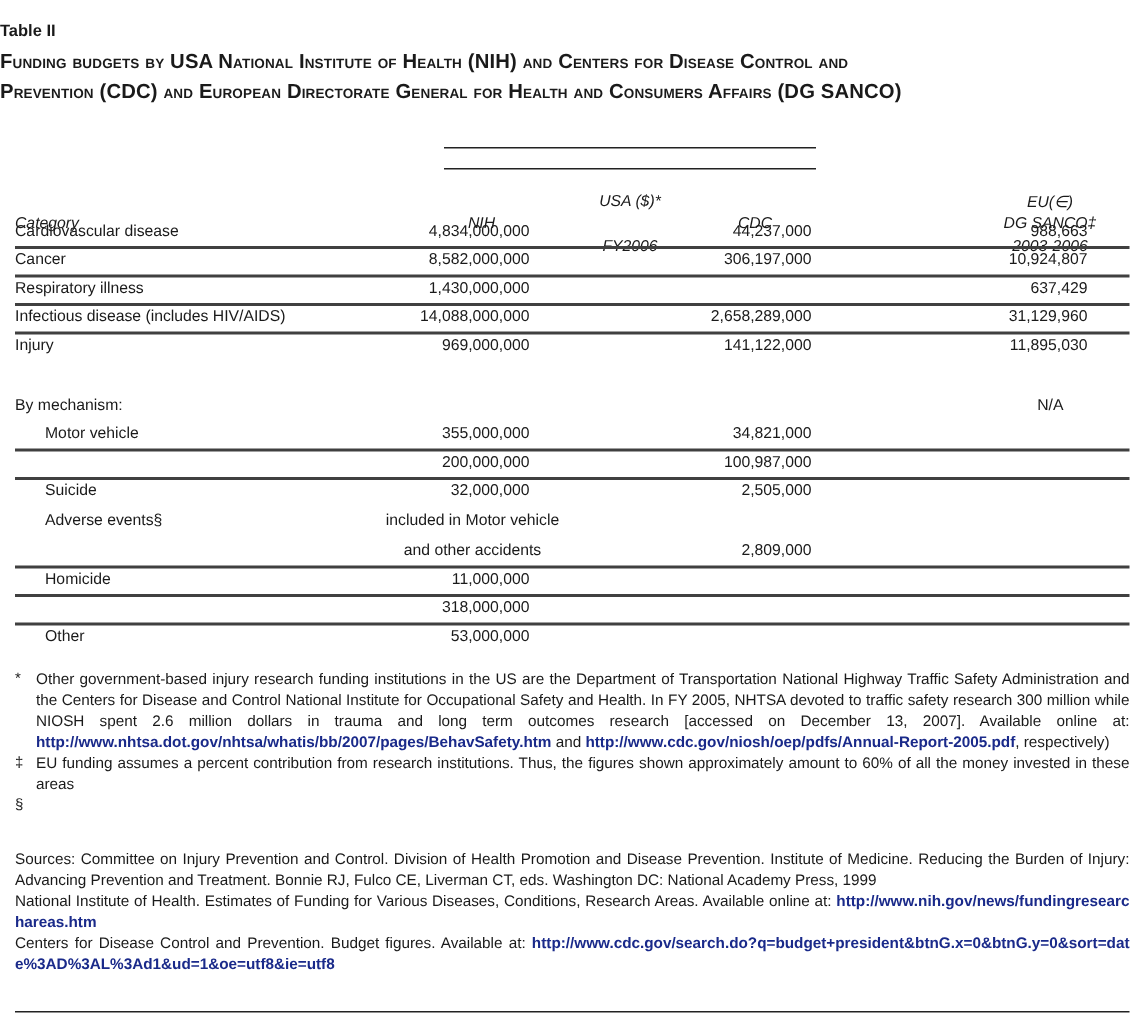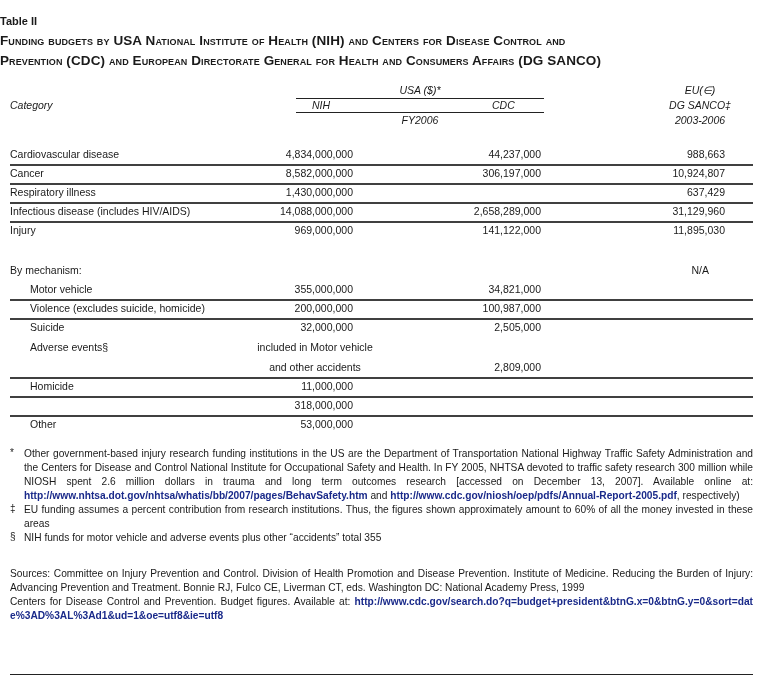--- a/index.html
+++ b/index.html
@@ -3,21 +3,21 @@
 <meta charset="utf-8">
 <style>
   html, body { margin:0; padding:0; background:#ffffff; }
   body { width:760px; height:686px; position:relative; overflow:hidden;
          font-family:"Liberation Sans", sans-serif; color:#1a1a1a; }
   .title { position:absolute; left:0; width:760px; }
   #t-label { top:15px; font-size:11px; font-weight:bold; }
   .caption { font-size:13.5px; font-weight:bold; font-variant:small-caps; letter-spacing:0.1px; line-height:20px; }
   #t-cap1 { top:31px; }
   #t-cap2 { top:51px; }
-  .hdr { position:absolute; font-size:10.5px; font-style:italic; }
+  .hdr { position:absolute; font-size:10.5px; font-style:italic;margin-top:44px; }
   .hrule { position:absolute; height:1px; background:#222; }
   .row { position:absolute; left:10px; width:743px; height:19px; font-size:10.5px; line-height:19px; }
   .row.rule { border-bottom:2px solid #404040; }
   .cat { position:absolute; left:0; }
   .cat.ind { left:20px; }
   .nih { position:absolute; right:400px; text-align:right; }
   .nih.center { right:auto; left:240px; width:130px; text-align:center; }
   .cdc { position:absolute; right:212px; text-align:right; }
   .eu  { position:absolute; right:28px; text-align:right; }
   .notes { position:absolute; left:10px; width:743px; font-size:10.2px; line-height:14px; }
@@ -79,21 +79,20 @@
 <div class="row" style="top:261px;">
   <span class="cat">By mechanism:</span>
   <span class="eu" style="right:44px;">N/A</span>
 </div>
 <div class="row rule" style="top:280px;">
   <span class="cat ind">Motor vehicle</span>
   <span class="nih">355,000,000</span>
   <span class="cdc">34,821,000</span>
 </div>
 <div class="row rule" style="top:299px;">
-  <span class="cat ind">Violence (excludes suicide, homicide)</span>
   <span class="nih">200,000,000</span>
   <span class="cdc">100,987,000</span>
 </div>
 <div class="row" style="top:318px;">
   <span class="cat ind">Suicide</span>
   <span class="nih">32,000,000</span>
   <span class="cdc">2,505,000</span>
 </div>
 <div class="row" style="top:338px;">
   <span class="cat ind">Adverse events§</span>
@@ -121,22 +120,23 @@
 </div>
 
 <div class="notes" style="top:447px;">
   <div class="fn">
     <span class="mark">*</span><span>Other government-based injury research funding institutions in the US are the Department of Transportation National Highway Traffic Safety Administration and the Centers for Disease and Control National Institute for Occupational Safety and Health. In FY 2005, NHTSA devoted to traffic safety research 300 million while NIOSH spent 2.6 million dollars in trauma and long term outcomes research [accessed on December 13, 2007]. Available online at: </span><a class="link">http://www.nhtsa.dot.gov/nhtsa/whatis/bb/2007/pages/BehavSafety.htm</a><span> and </span><a class="link">http://www.cdc.gov/niosh/oep/pdfs/Annual-Report-2005.pdf</a><span>, respectively)</span>
   </div>
   <div class="fn">
     <span class="mark">‡</span><span>EU funding assumes a percent contribution from research institutions. Thus, the figures shown approximately amount to 60% of all the money invested in these areas</span>
   </div>
   <div class="fn">
-    <span class="mark">§</span><span>NIH funds for motor vehicle and adverse events plus other “accidents” total 355</span>
+    <span class="mark">§</span>
   </div>
 </div>
 
 <div class="notes" style="top:567px;">
   <div class="src"><span>Sources: Committee on Injury Prevention and Control. Division of Health Promotion and Disease Prevention. Institute of Medicine. Reducing the Burden of Injury: Advancing Prevention and Treatment. Bonnie RJ, Fulco CE, Liverman CT, eds. Washington DC: National Academy Press, 1999</span></div>
+  <div class="src" style="word-break:break-all;"><span style="word-break:normal;">National Institute of Health. Estimates of Funding for Various Diseases, Conditions, Research Areas. Available online at: </span><a class="link">http://www.nih.gov/news/fundingresearchareas.htm</a></div>
   <div class="src" style="word-break:break-all;"><span style="word-break:normal;">Centers for Disease Control and Prevention. Budget figures. Available at: </span><a class="link">http://www.cdc.gov/search.do?q=budget+president&amp;btnG.x=0&amp;btnG.y=0&amp;sort=date%3AD%3AL%3Ad1&amp;ud=1&amp;oe=utf8&amp;ie=utf8</a></div>
 </div>
 
 <div class="bottomrule"></div>
 
 </body></html>

